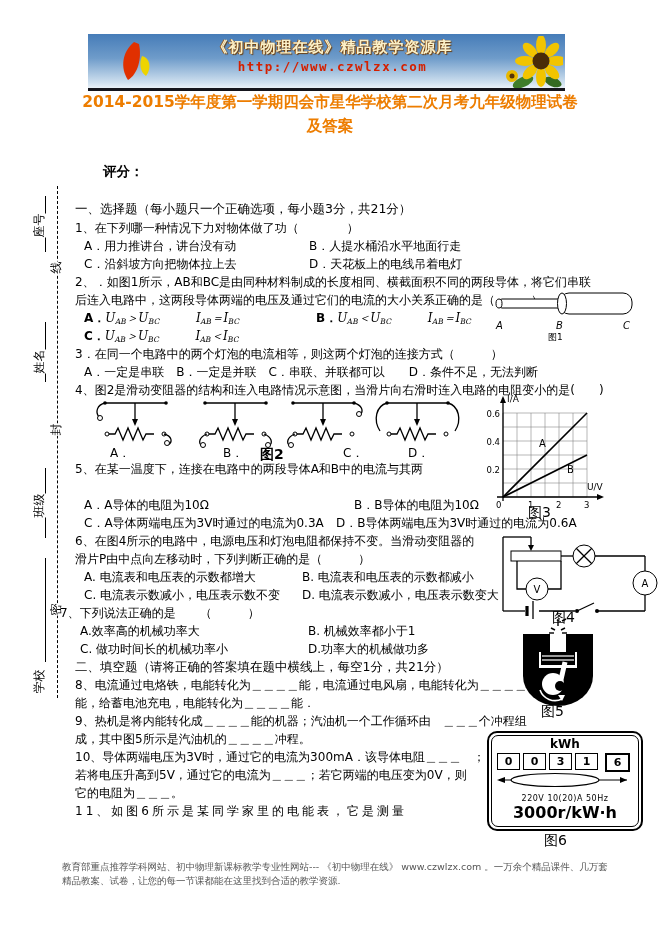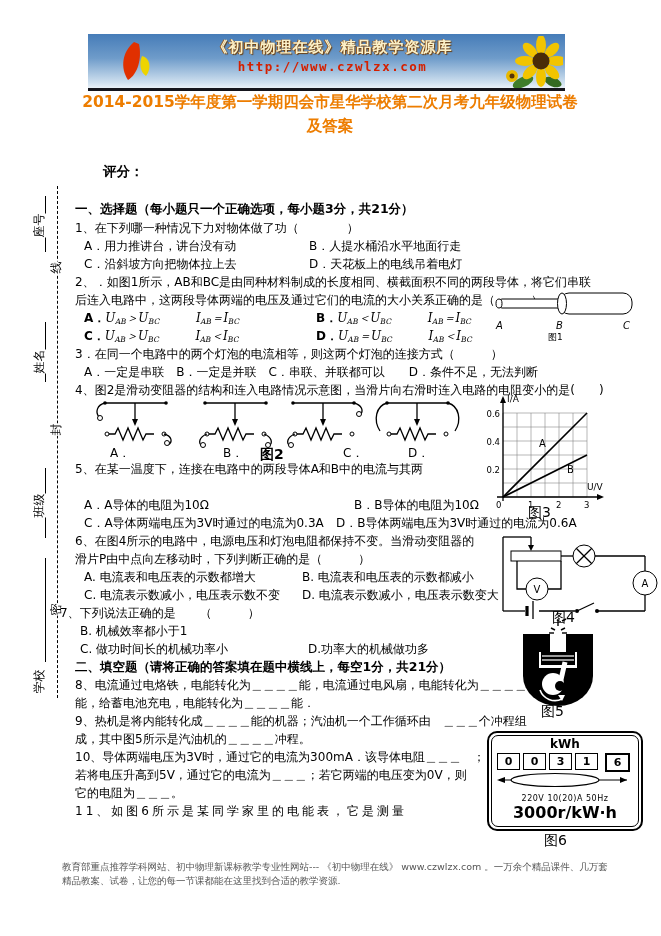--- a/index.html
+++ b/index.html
@@ -21,21 +21,21 @@
                font-size:15.5px;font-weight:bold;color:#ed7d00;line-height:24px;}
   .score{position:absolute;left:103px;top:163px;font-size:13.5px;font-weight:bold;}
   
   .seal-dash{position:absolute;left:57px;top:186px;height:512px;width:0;border-left:1px dashed #000;}
   .seal-solid{position:absolute;left:45px;width:0;border-left:1px solid #000;}
   .seal-label{position:absolute;font-size:12px;transform:rotate(-90deg);white-space:nowrap;
               background:#fff;padding:1px 0;}
   
   .ln{position:absolute;left:75px;font-size:12px;line-height:18px;height:18px;white-space:nowrap;}
   .opt{left:84px;}
-  .hd{font-weight:bold;font-size:12.5px;}
+  .hd{font-weight:normal;font-size:12.5px;}
   .pair{display:flex;}
   .pair>span:first-child{width:var(--w,225px);flex:none;}
   .phys{font-family:"DejaVu Serif",serif;font-style:italic;}
   .olab{font-weight:bold;}
   sub{font-size:7.5px;vertical-align:-2px;}
   .spread{letter-spacing:3px;}
   
   .fig{position:absolute;}
   .figcap{position:absolute;font-size:14px;}
   .figcap.small{font-size:9px;}
@@ -128,21 +128,20 @@
   </div>
 
   <div class="ln" style="top:273px;">2、．如图1所示，AB和BC是由同种材料制成的长度相同、横截面积不同的两段导体，将它们串联</div>
   <div class="ln" style="top:291px;">后连入电路中，这两段导体两端的电压及通过它们的电流的大小关系正确的是（　　　）</div>
   <div class="ln opt pair" style="top:309px;--w:232px;">
     <span><b class="olab">A．</b><span class="phys"><span>U</span><sub>AB</sub><span>＞U</span><sub>BC</sub><span>　　　I</span><sub>AB</sub><span>＝I</span><sub>BC</sub><span></span></span></span>
     <span><b class="olab">B．</b><span class="phys"><span>U</span><sub>AB</sub><span>＜U</span><sub>BC</sub><span>　　　I</span><sub>AB</sub><span>＝I</span><sub>BC</sub><span></span></span></span>
   </div>
   <div class="ln opt pair" style="top:327px;--w:232px;">
     <span><b class="olab">C．</b><span class="phys"><span>U</span><sub>AB</sub><span>＞U</span><sub>BC</sub><span>　　　I</span><sub>AB</sub><span>＜I</span><sub>BC</sub><span></span></span></span>
-    <span><b class="olab">D．</b><span class="phys"><span>U</span><sub>AB</sub><span>＝U</span><sub>BC</sub><span>　　　I</span><sub>AB</sub><span>＜I</span><sub>BC</sub><span></span></span></span>
   </div>
 
   <div class="ln" style="top:345px;">3．在同一个电路中的两个灯泡的电流相等，则这两个灯泡的连接方式（　　　）</div>
   <div class="ln opt" style="top:363px;">A．一定是串联　B．一定是并联　C．串联、并联都可以　　D．条件不足，无法判断</div>
 
   <div class="ln" style="top:381px;">4、图2是滑动变阻器的结构和连入电路情况示意图，当滑片向右滑时连入电路的电阻变小的是(　　)</div>
 
   <svg class="fig" style="left:93px;top:396px;" width="85" height="52" viewBox="0 0 85 52">
     <line class="w" x1="12" y1="7" x2="73" y2="7"></line>
       <circle cx="12" cy="7" r="1.8"></circle>
@@ -219,20 +218,21 @@
     <span>A. 电流表和电压表的示数都增大</span>
     <span>B. 电流表和电压表的示数都减小</span>
   </div>
   <div class="ln opt pair" style="top:586px;--w:218px;">
     <span>C. 电流表示数减小，电压表示数不变</span>
     <span>D. 电流表示数减小，电压表示数变大</span>
   </div>
 
   <div class="ln" style="top:604px;left:60px;">7、下列说法正确的是　　（　　　）</div>
   <div class="ln opt pair" style="top:622px;--w:228px;left:80px;">
+    <span>A.效率高的机械功率大</span>
     <span>B. 机械效率都小于1</span>
   </div>
   <div class="ln opt pair" style="top:640px;--w:228px;left:80px;">
     <span>C. 做功时间长的机械功率小</span>
     <span>D.功率大的机械做功多</span>
   </div>
 
   <div class="ln hd" style="top:658px;">二、填空题（请将正确的答案填在题中横线上，每空1分，共21分）</div>
   <div class="ln" style="top:676px;">8、电流通过电烙铁，电能转化为＿＿＿＿能，电流通过电风扇，电能转化为＿＿＿＿</div>
   <div class="ln" style="top:694px;">能，给蓄电池充电，电能转化为＿＿＿＿能．</div>

